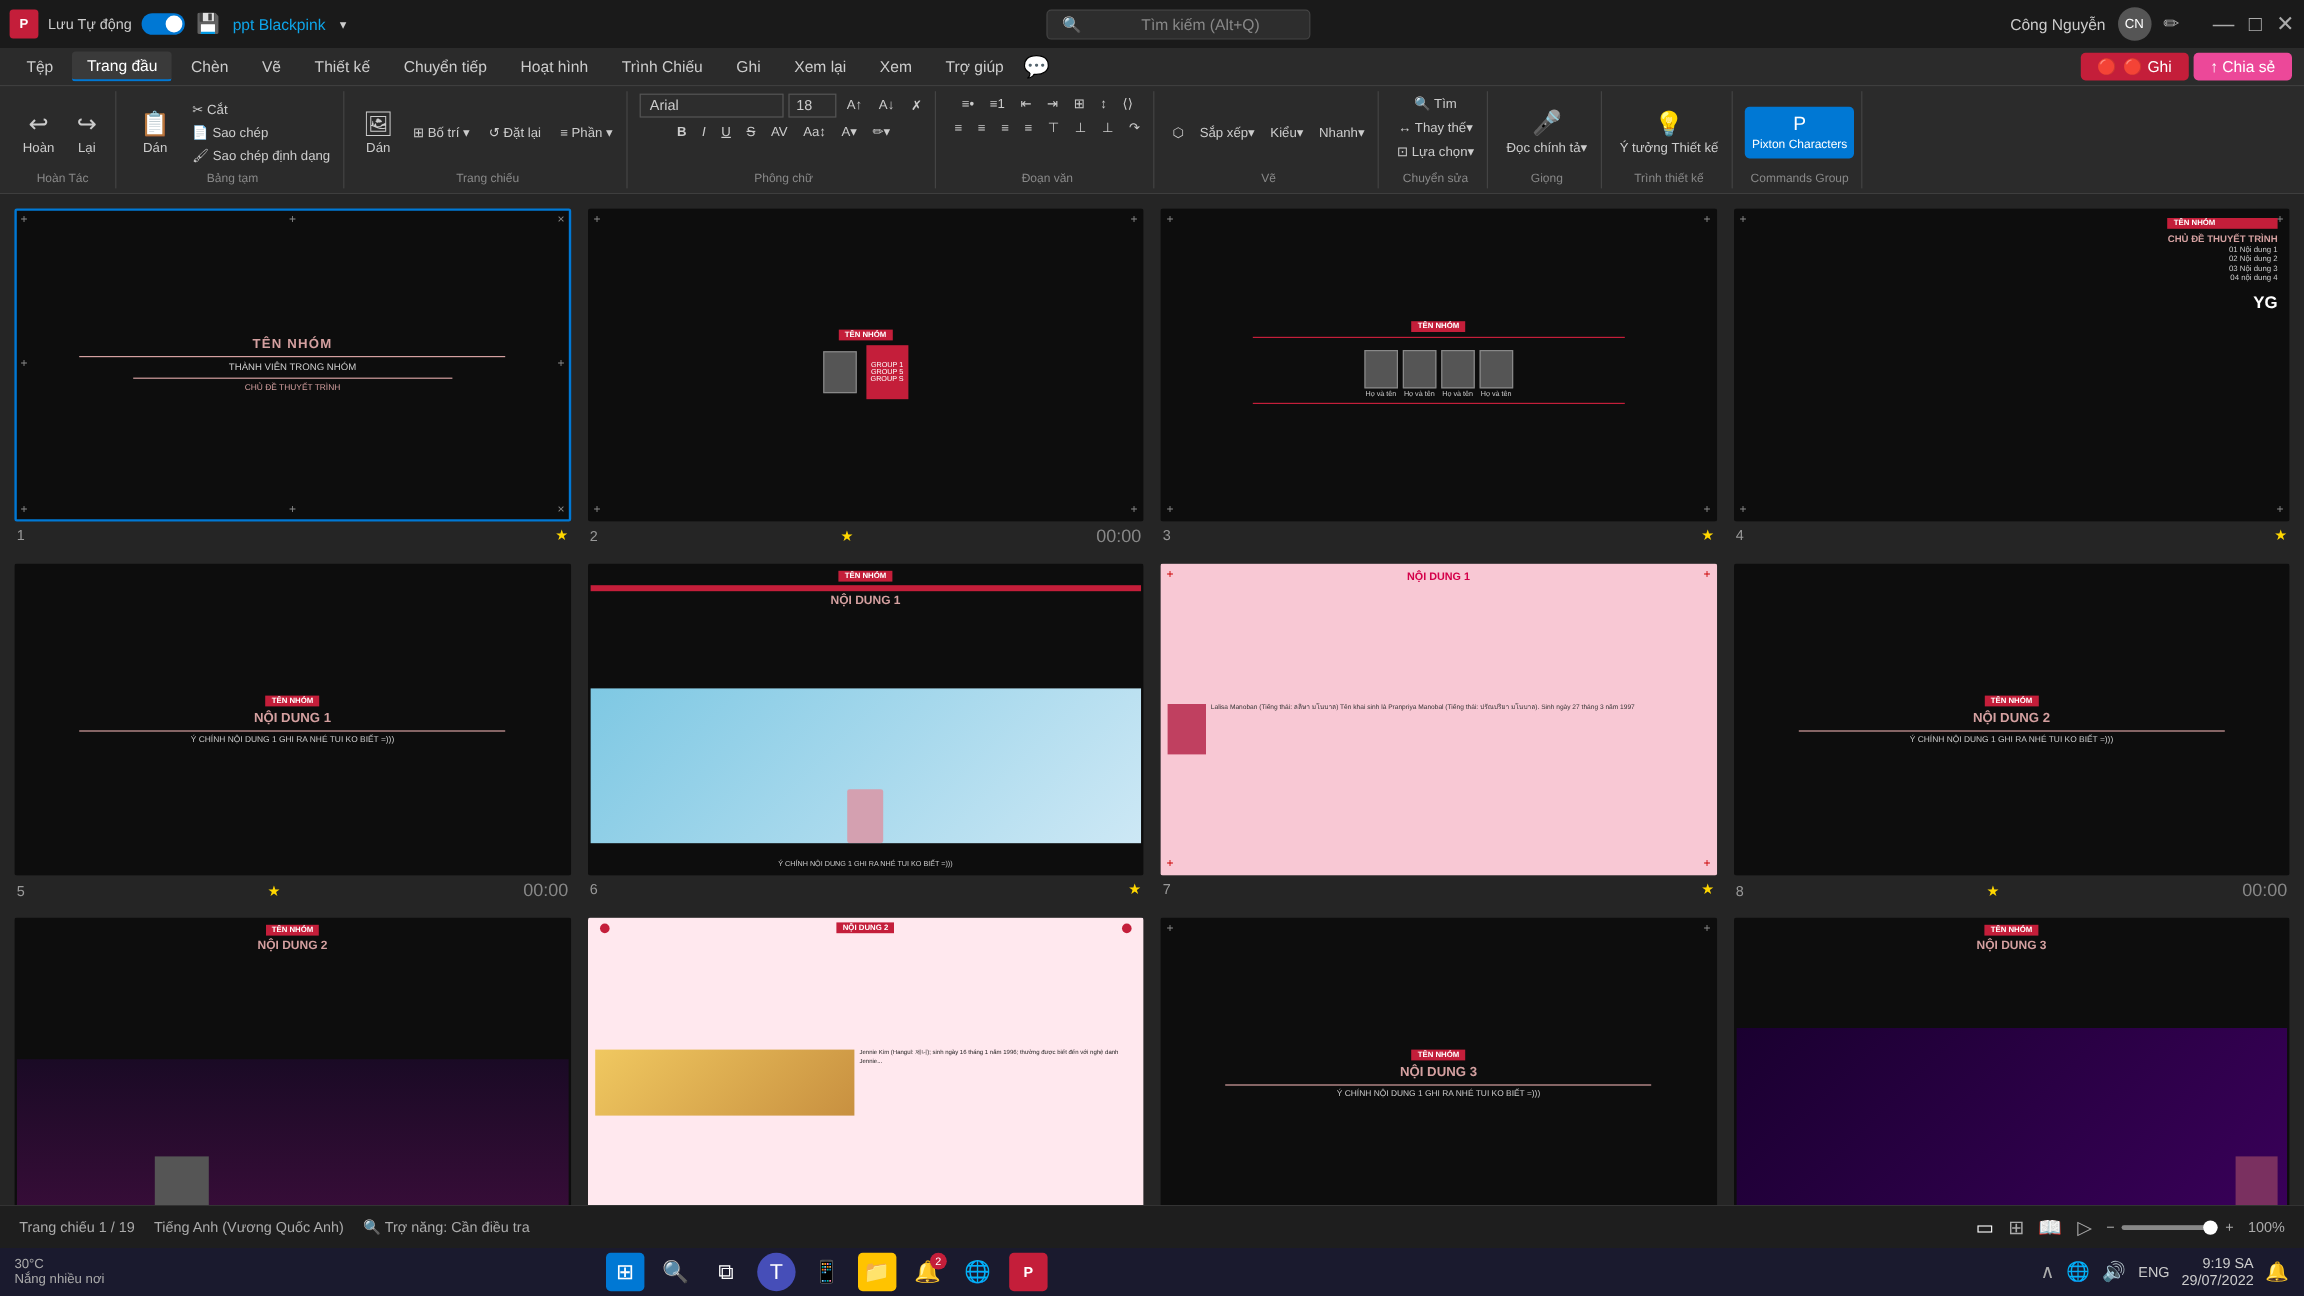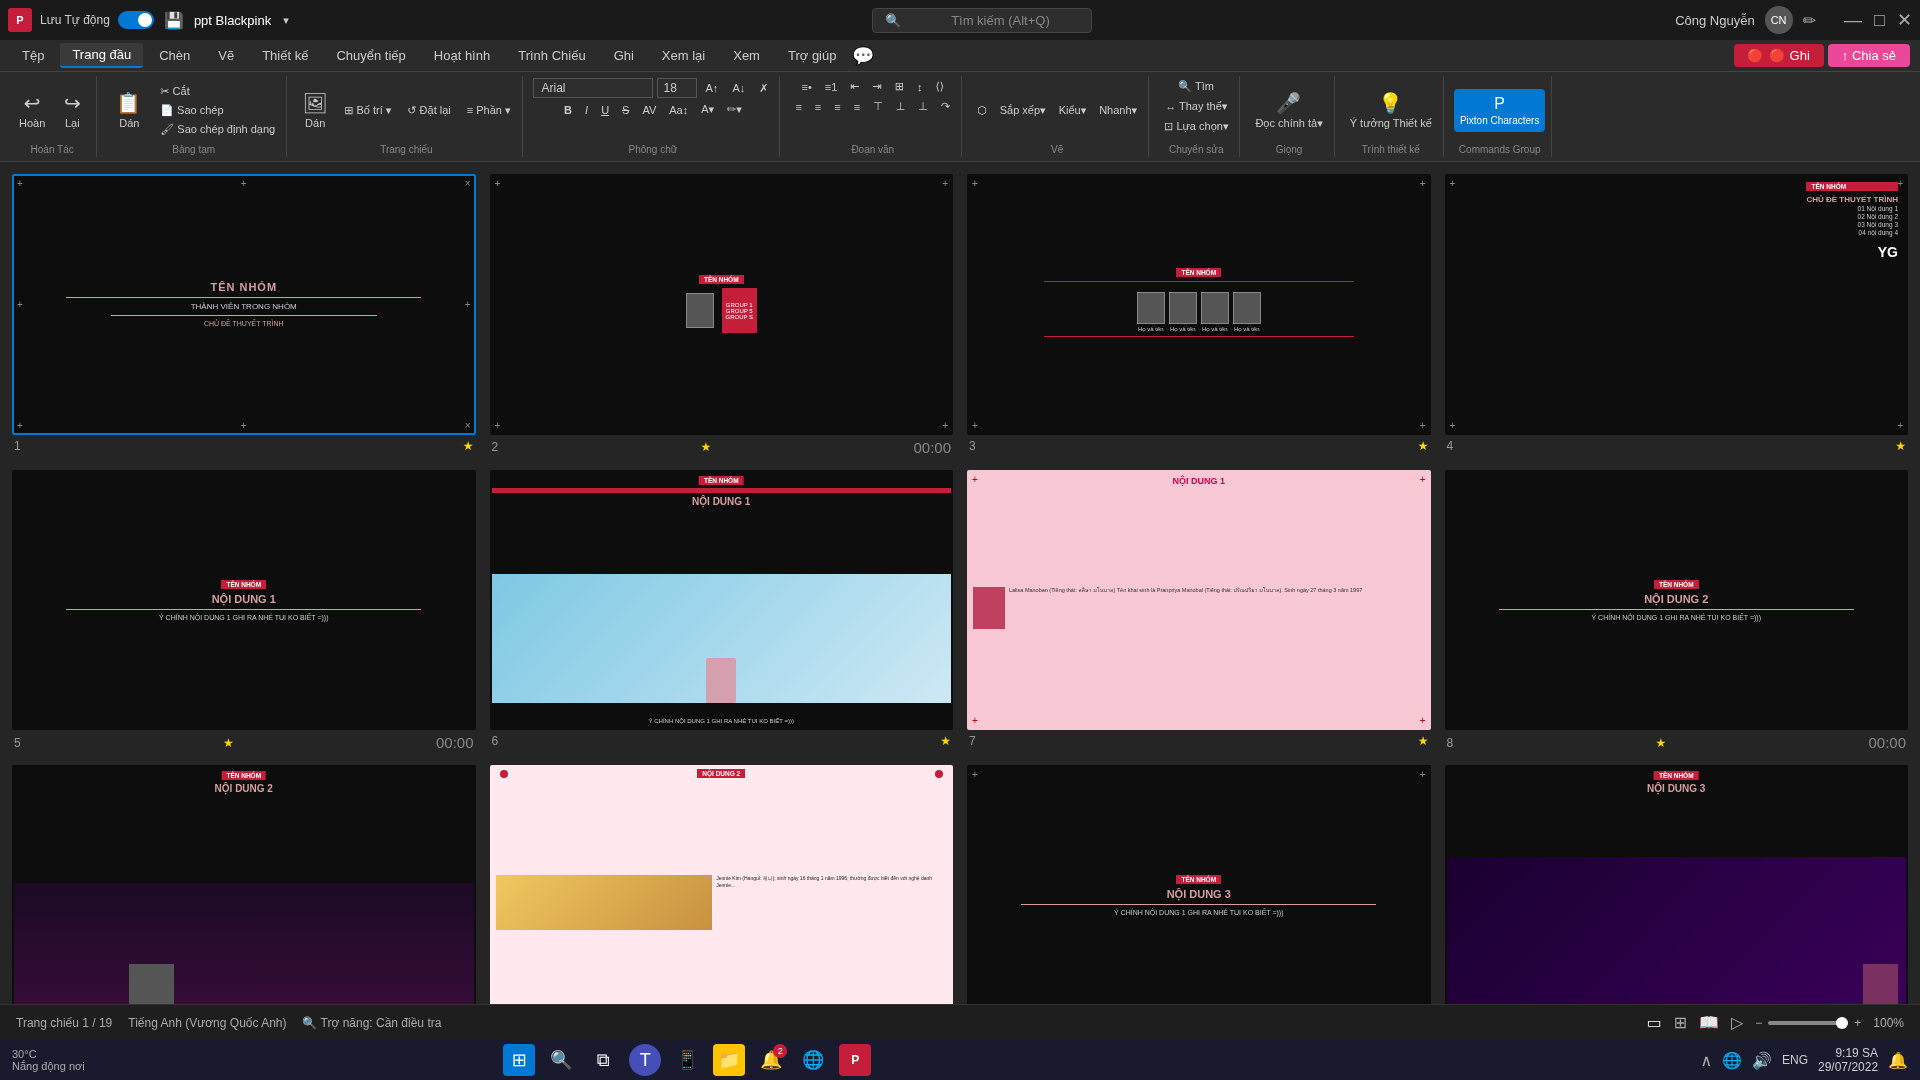--- a/index.html
+++ b/index.html
@@ -49,21 +49,21 @@
       width: 24px; height: 24px;
       background: transparent;
       border: none;
       color: #ccc;
       cursor: pointer;
       display: flex; align-items: center; justify-content: center;
       font-size: 16px;
     }
     #file-name {
       font-size: 13px;
-      color: #ffffff;
+      color: #0ea5e9;
       margin-right: 4px;
     }
     #file-dropdown { color: #ccc; font-size: 11px; cursor: pointer; }
     #search-box {
       margin-left: auto;
       background: #2d2d2d;
       border: 1px solid #444;
       border-radius: 4px;
       padding: 4px 12px;
       color: #aaa;
@@ -933,21 +933,21 @@
       </div>
       <span>+</span>
     </div>
     <span>100%</span>
   </div>
 </div>
 
 <div id="taskbar">
   <div id="weather-area">
     <span>30°C</span>
-    <span>Nắng động nơi</span>
+    <span>Nắng nhiều nơi</span>
   </div>
   <div id="taskbar-center">
     <div class="taskbar-icon" style="background:#0078d4;">⊞</div>
     <div class="taskbar-icon">🔍</div>
     <div class="taskbar-icon">⧉</div>
     <div class="taskbar-icon" style="background:#464EB8;border-radius:50%;">T</div>
     <div class="taskbar-icon">📱</div>
     <div class="taskbar-icon" style="background:#ffc300;">📁</div>
     <div class="taskbar-icon" style="position:relative;">
       🔔

